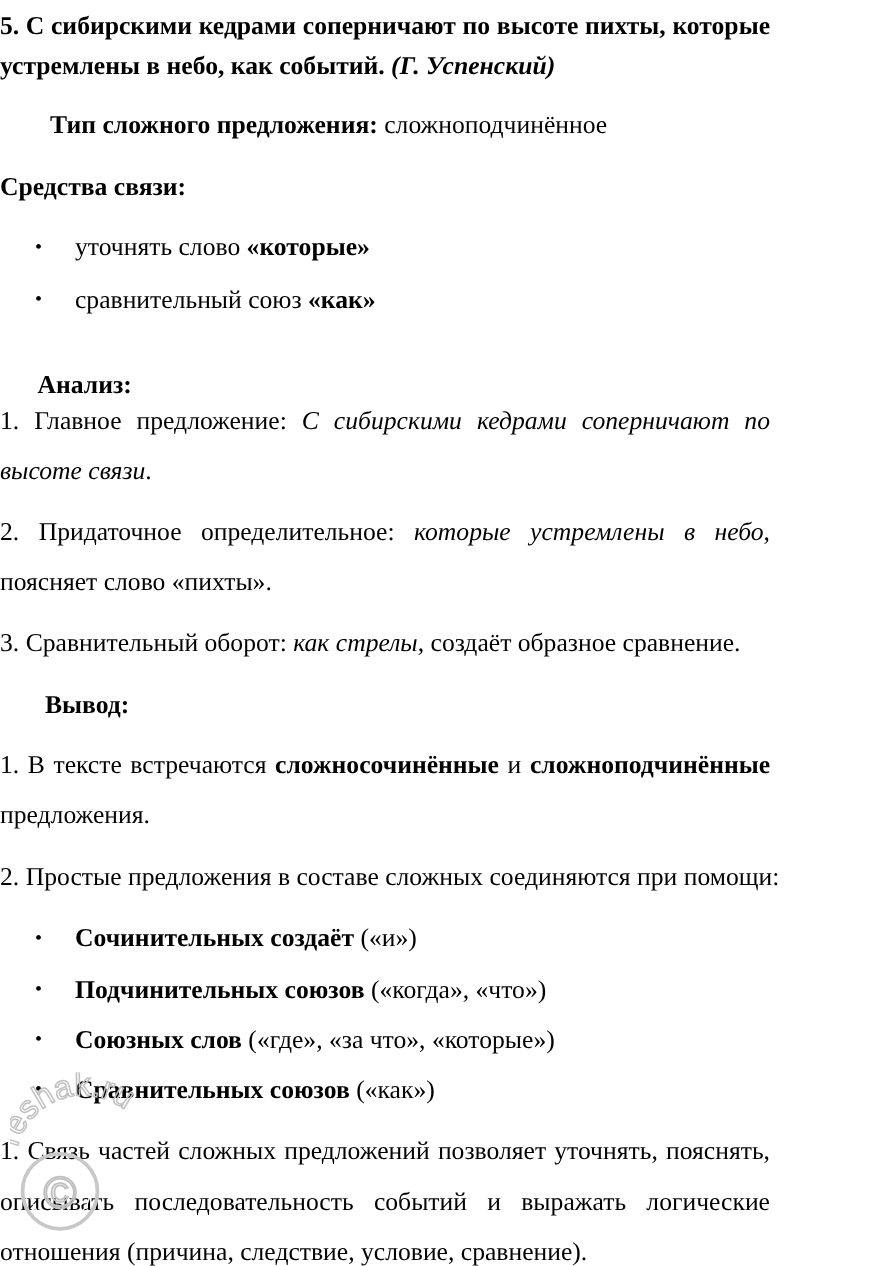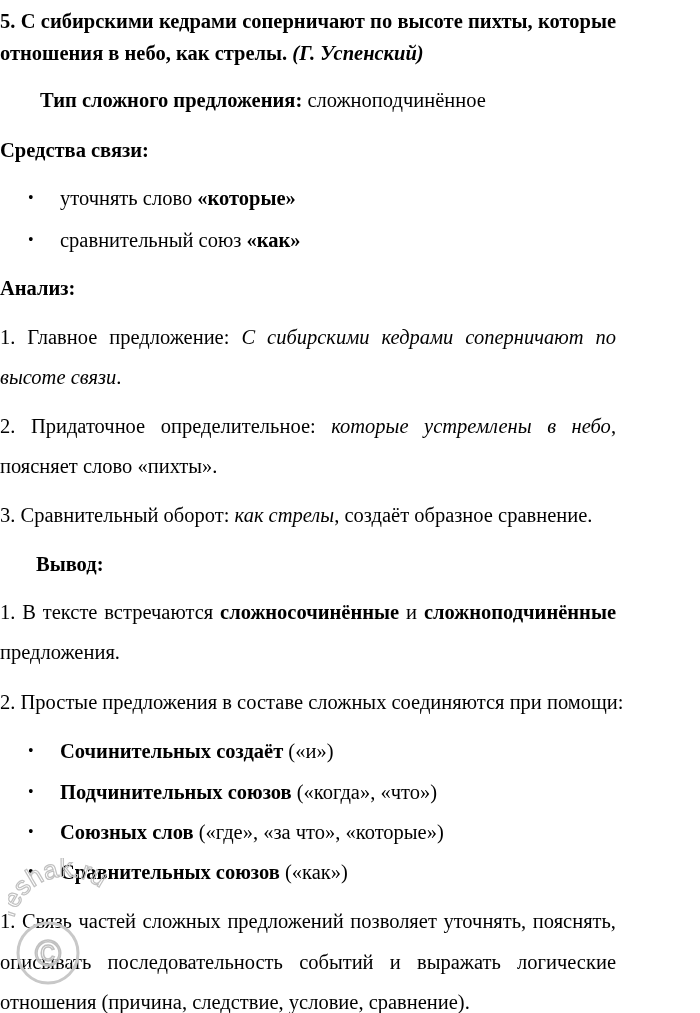--- a/index.html
+++ b/index.html
@@ -22,40 +22,40 @@
 </head>
 <body>
 
 <div class="doc">
 
   <div class="line b just" style="top:9px;">
     <span>5.</span>
     <span>С сибирскими кедрами соперничают по высоте пихты, которые</span>
   </div>
   <div class="line" style="top:41px;">
-    <span class="b">отношения в небо, как стрелы.</span>
+    <span class="b">устремлены в небо, как событий.</span>
     <span class="bi">(Г. Успенский)</span>
   </div>
 
   <div class="line" style="top:88px;padding-left:40px;">
     <span class="b">Тип сложного предложения:</span>
     <span>сложноподчинённое</span>
   </div>
 
   <div class="line b" style="top:138px;">Средства связи:</div>
   <div class="bullet-row" style="top:186px;">
     <span class="bullet">•</span>
     <span class="bullet-text"><span>уточнять слово </span><span class="b">«которые»</span></span>
   </div>
   <div class="bullet-row" style="top:228px;">
     <span class="bullet">•</span>
     <span class="bullet-text"><span>сравнительный союз </span><span class="b">«как»</span></span>
   </div>
 
-  <div class="line b" style="top:276px;">Анализ:</div>
+  <div class="line b" style="top:296px;padding-left:30px;">Анализ:</div>
   <div class="line just" style="top:325px;">
     <span>1. Главное предложение:</span>
     <span class="i">С сибирскими кедрами соперничают по</span>
   </div>
   <div class="line" style="top:365px;"><span class="i">высоте связи</span><span>.</span></div>
 
   <div class="line just" style="top:414px;">
     <span>2. Придаточное определительное:</span>
     <span><span class="i">которые устремлены в небо</span><span>,</span></span>
   </div>

